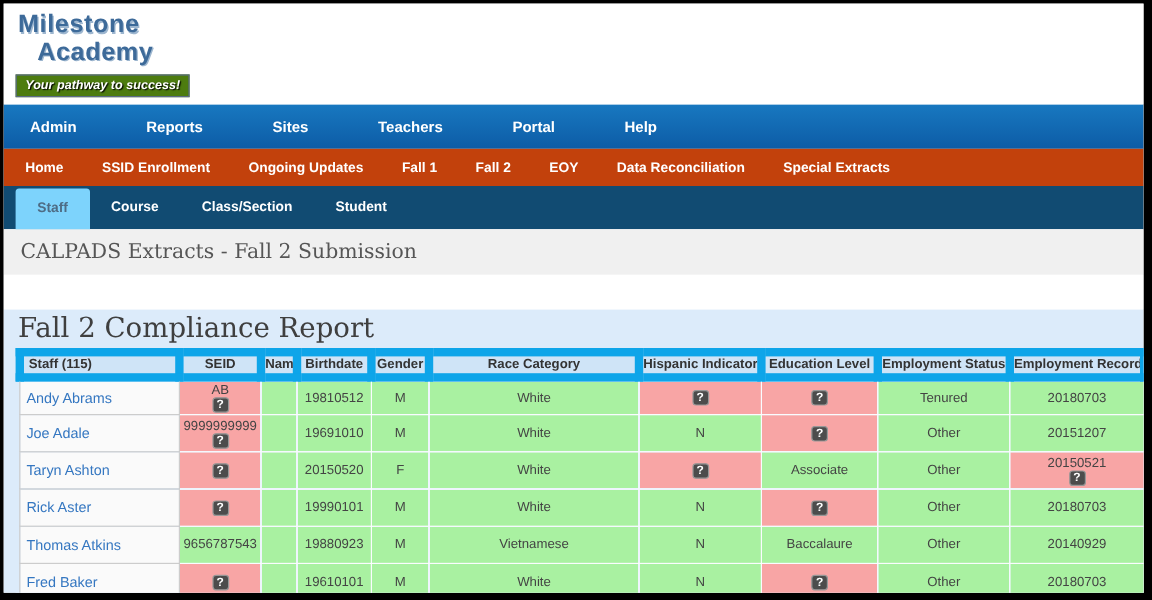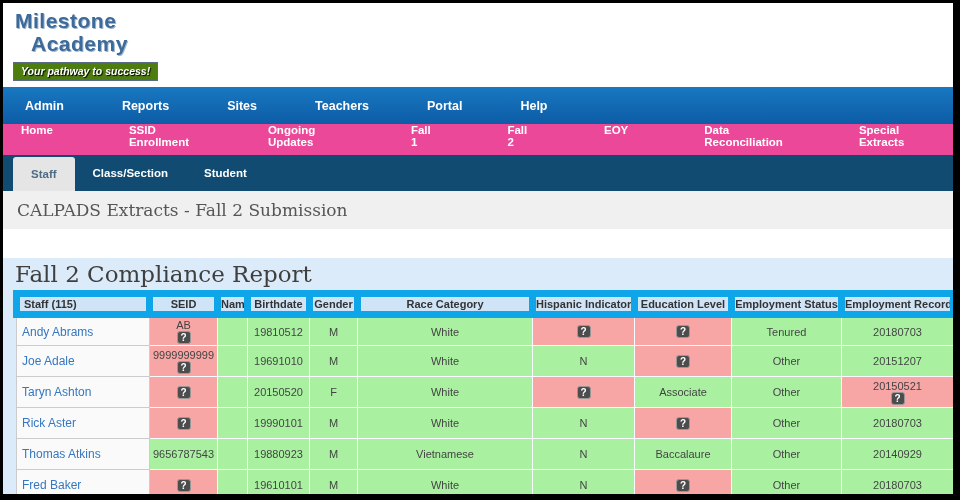--- a/index.html
+++ b/index.html
@@ -15,26 +15,26 @@
                letter-spacing:0.5px; text-shadow:1px 1px 0 #9db6cf; }
   .logo-line2 { padding-left:16px; }
   .tagline { position:absolute; left:10px; top:59px; background:#4d7c0f; border:1px solid #5a6b85;
              color:#fff; font-size:10.5px; font-weight:bold; font-style:italic;
              padding:2px 7px 3px 7px; text-shadow:1px 1px 1px #000; }
 
   
   .main-nav { height:37px; background:linear-gradient(#1878c0,#0d5ca6);
               display:flex; align-items:center; padding-left:22px; }
   .main-nav .nav-item { color:#fff; font-size:12.5px; font-weight:bold; margin-right:58px; cursor:pointer; }
-  .sub-nav { height:31px; background:#ec4899; display:flex; padding-left:18px;gap:44px; }
+  .sub-nav { height:31px; background:#c2410c; display:flex; align-items:center; padding-left:18px; }
   .sub-nav .nav-item { color:#fff; font-size:11.5px; font-weight:bold; margin-right:32px; cursor:pointer; }
   .tab-bar { height:36px; background:#114b72; display:flex; align-items:stretch; padding-left:10px; }
   .tab { color:#fff; font-size:11.5px; font-weight:bold; display:flex; align-items:center;
          padding:0 18px; cursor:pointer; }
-  .tab.active { background:#e5e5e5; color:#4e6c85; border-radius:3px 3px 0 0; margin-top:2px; }
+  .tab.active { background:#7dd3fc; color:#4e6c85; border-radius:3px 3px 0 0; margin-top:2px; }
 
   
   .title-bar { height:38px; background:#f0f0f0; display:flex; align-items:center; padding-left:14px; }
   .page-title { font-family:"DejaVu Serif", serif; font-size:17px; color:#565656; }
   .spacer { height:29px; background:#fff; }
 
   
   .band { background:#dcebfa; height:246px; }
   .report-heading { font-family:"DejaVu Serif", serif; font-size:23px; color:#3f3f3f;
                     padding:3px 0 3px 12px; }
@@ -85,20 +85,21 @@
     <div class="nav-item">Ongoing Updates</div>
     <div class="nav-item">Fall 1</div>
     <div class="nav-item">Fall 2</div>
     <div class="nav-item">EOY</div>
     <div class="nav-item">Data Reconciliation</div>
     <div class="nav-item">Special Extracts</div>
   </div>
 
   <div class="tab-bar">
     <div class="tab active">Staff</div>
+    <div class="tab">Course</div>
     <div class="tab">Class/Section</div>
     <div class="tab">Student</div>
   </div>
 
   <div class="title-bar">
     <div class="page-title">CALPADS Extracts - Fall 2 Submission</div>
   </div>
 
   <div class="spacer"></div>
 

